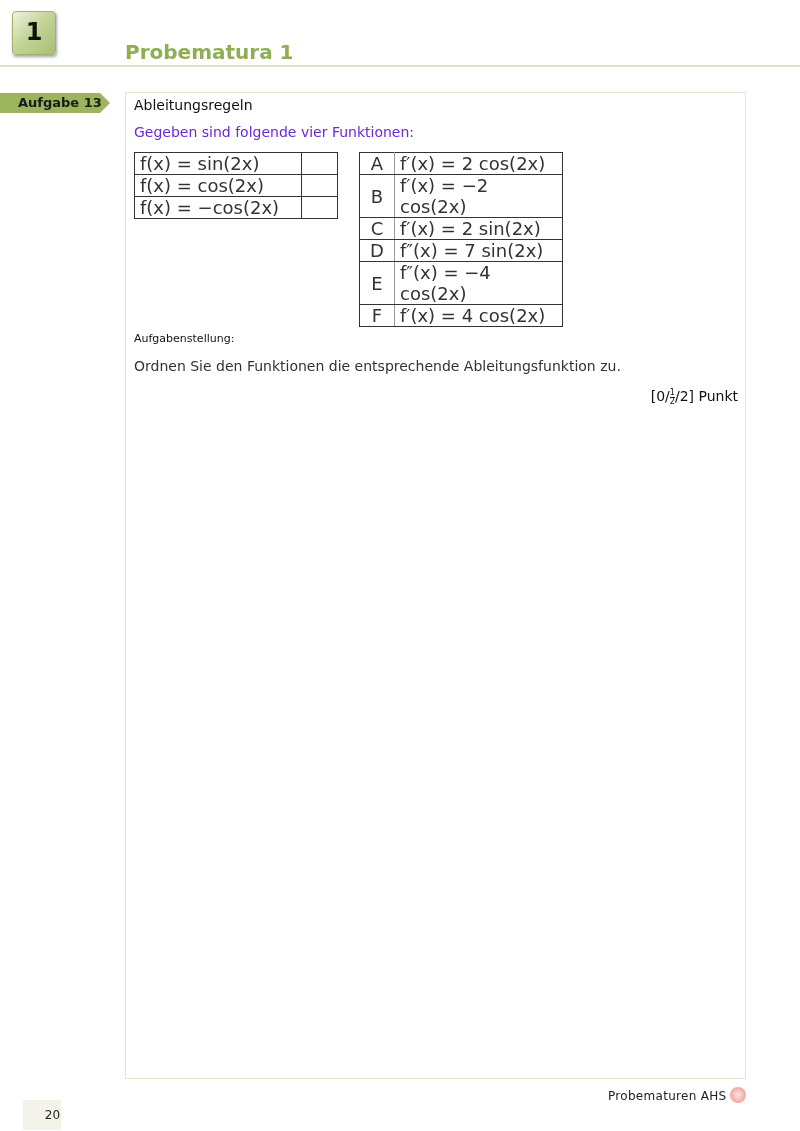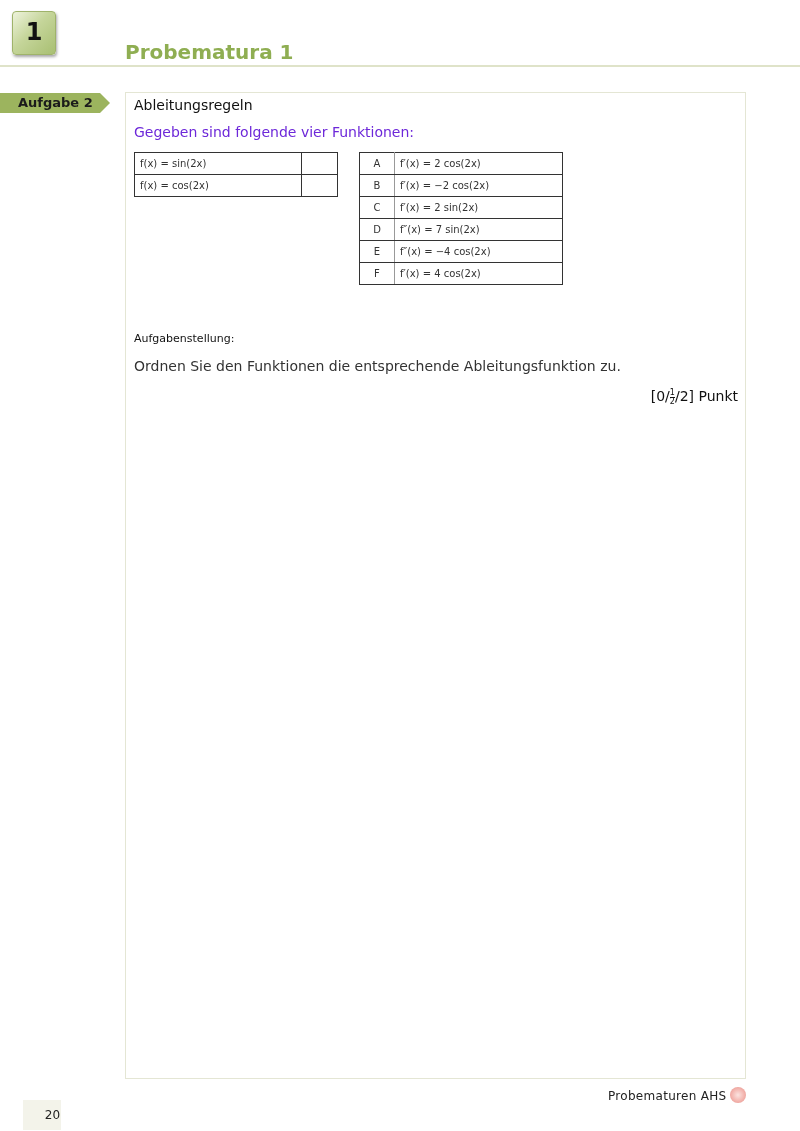--- a/index.html
+++ b/index.html
@@ -9,21 +9,21 @@
     box-shadow:1px 2px 3px rgba(0,0,0,0.35); border:1px solid #9fb36a; }
   .chapter-badge span { position:absolute; left:0; right:0; top:6px; text-align:center; font-weight:bold; font-size:24px; color:#111; }
   .chapter-title { position:absolute; left:125px; top:22px; font-size:20px; font-weight:bold; color:#8fae52;margin-top:18px; }
   .header-rule { position:absolute; left:0; top:65px; width:800px; height:2px; background:#dfe3c9; }
   .task-tag-wrap { position:absolute; left:0; top:93px; width:110px; height:20px; }
   .task-tag-wrap .shape { position:absolute; inset:0; background:#9cb45e; clip-path:polygon(0 0, 100px 0, 110px 10px, 100px 20px, 0 20px); }
   .task-tag-wrap span { position:absolute; left:18px; top:2px; font-size:13px; font-weight:bold; color:#1b1b1b; }
   .task-box { position:absolute; left:125px; top:92px; width:621px; height:987px; border:1px solid #e4e6d4; box-sizing:border-box; }
   .task-heading { position:absolute; left:134px; top:97px; font-size:14px; color:#111; }
   .intro { position:absolute; left:134px; top:124px; font-size:14px; color:#6d28d9; }
-  table { border-collapse:collapse; position:absolute; font-size:10px; color:#333; }
+  table { border-collapse:collapse; position:absolute; font-size:18px; color:#333; }
   td { border:1px solid #333; height:22px; padding:0 5px; box-sizing:border-box; }
   .t-left { left:134px; top:152px; }
   .t-left td.fn { width:167px; }
   .t-left td.blank { width:36px; }
   .t-right { left:359px; top:152px; }
   .t-right td.letter { width:35px; text-align:center; border-right:1px solid #999; }
   .t-right td.deriv { width:168px; }
   .sub-heading { position:absolute; left:134px; top:332px; font-size:11px; color:#111; }
   .instruction { position:absolute; left:134px; top:358px; font-size:14px; color:#333; }
   .points { position:absolute; right:62px; top:388px; font-size:14px; color:#111; }
@@ -40,35 +40,39 @@
 <body>
 
 <div class="chapter-badge">
   <span>1</span>
 </div>
 <div class="chapter-title">Probematura 1</div>
 <div class="header-rule"></div>
 
 <div class="task-tag-wrap">
   <div class="shape"></div>
-  <span>Aufgabe 2</span>
+  <span>Aufgabe 13</span>
 </div>
 
 <div class="task-box"></div>
 <div class="task-heading">Ableitungsregeln</div>
 <div class="intro">Gegeben sind folgende vier Funktionen:</div>
 
 <table class="t-left">
   <tbody>
       <tr>
         <td class="fn">f(x) = sin(2x)</td>
         <td class="blank"></td>
       </tr>
   <tr>
         <td class="fn">f(x) = cos(2x)</td>
+        <td class="blank"></td>
+      </tr>
+  <tr>
+        <td class="fn">f(x) = −cos(2x)</td>
         <td class="blank"></td>
       </tr>
 </tbody>
   </table>
 
 <table class="t-right">
   <tbody>
       <tr>
         <td class="letter">A</td>
         <td class="deriv">f′(x) = 2 cos(2x)</td>

